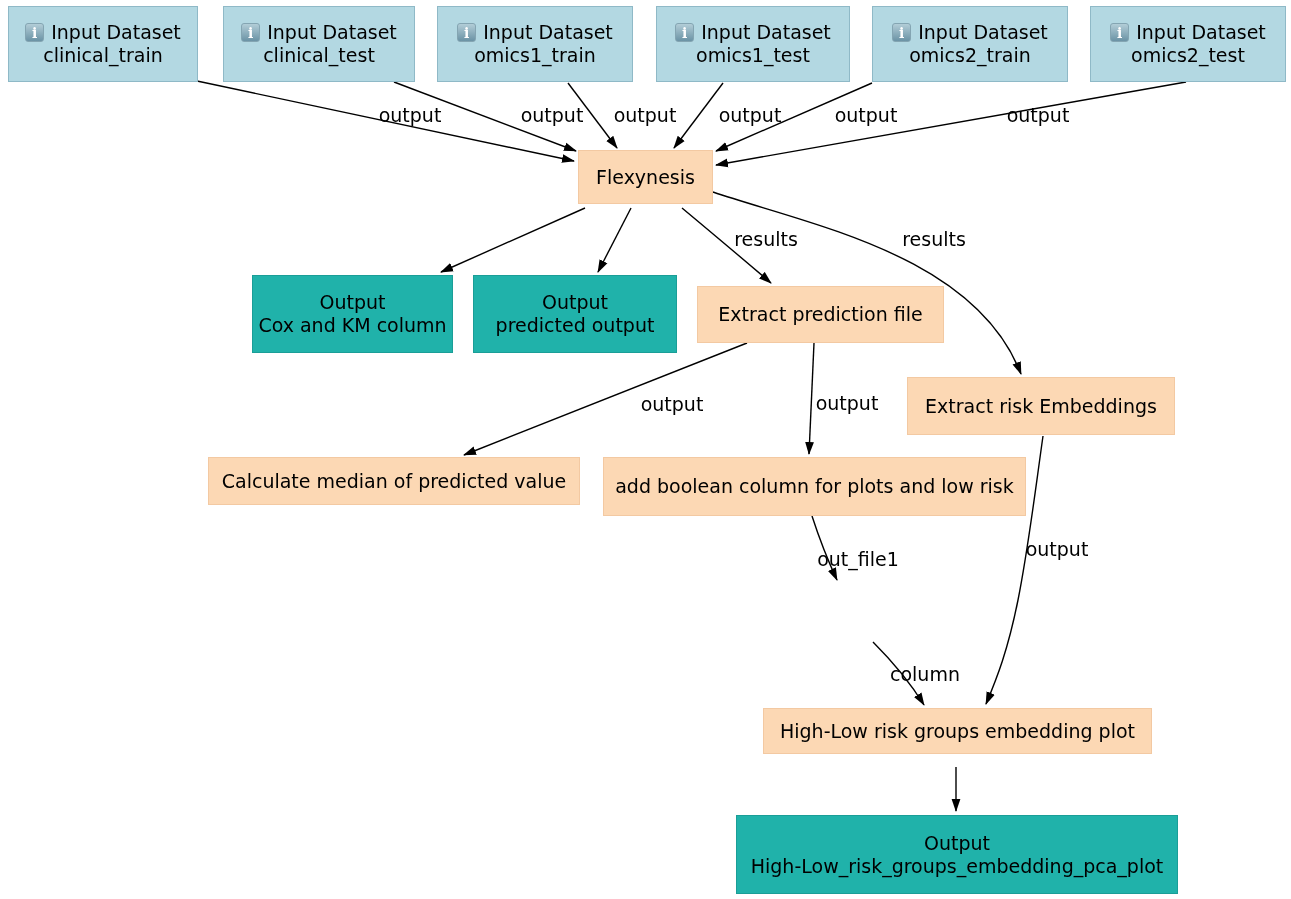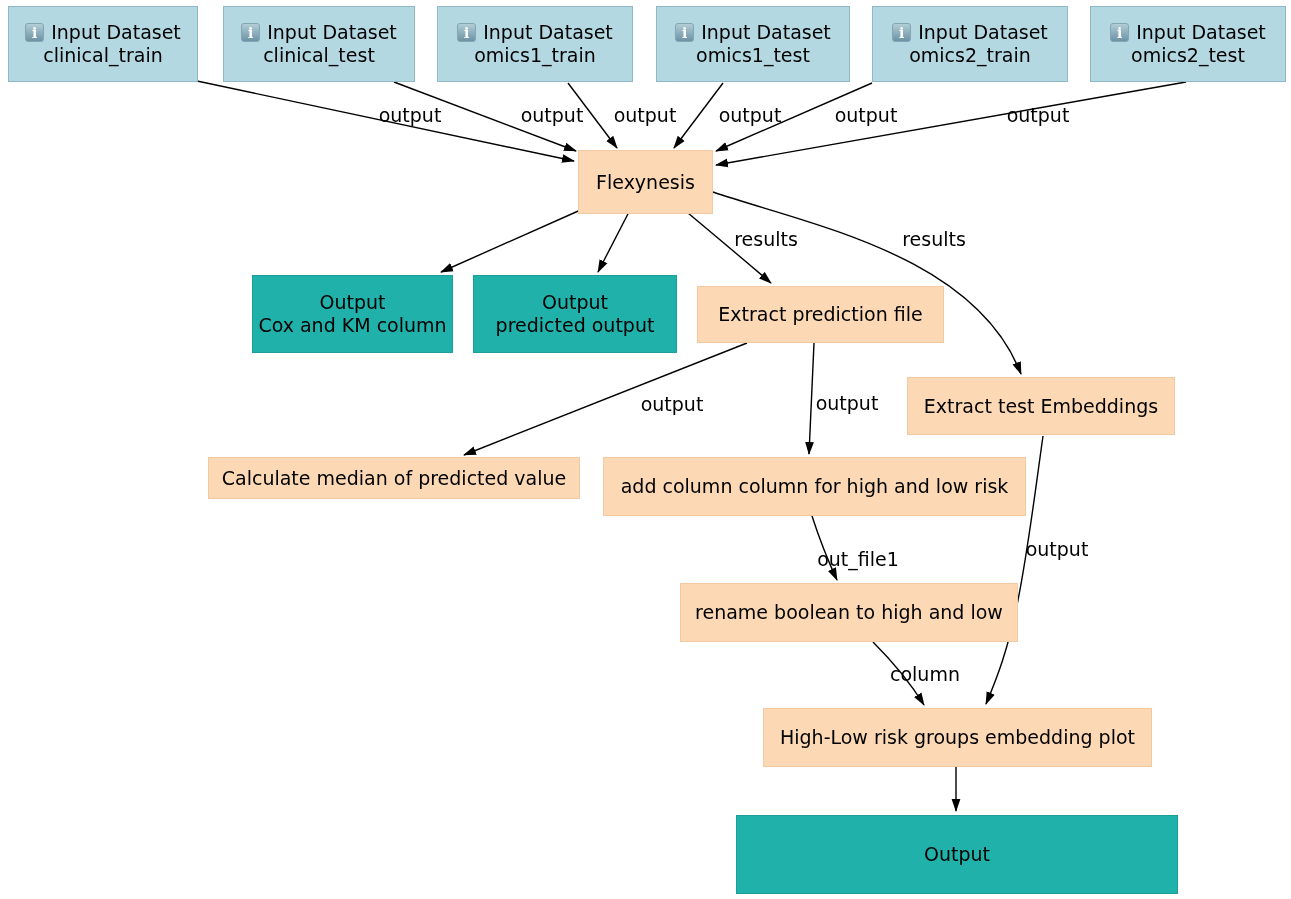--- a/index.html
+++ b/index.html
@@ -122,52 +122,50 @@
     <div>omics2_train</div>
   </div>
   <div class="node input" style="left:1090px;top:6px;width:196px;height:76px">
     <div class="line1">
       <span class="info-icon">i</span>
       <span>Input Dataset</span>
     </div>
     <div>omics2_test</div>
   </div>
 
-  <div class="node tool" style="left:578px;top:150px;width:135px;height:64px">
+  <div class="node tool" style="left:578px;top:150px;width:135px;height:54px">
     <div>Flexynesis</div>
   </div>
   <div class="node tool" style="left:697px;top:286px;width:247px;height:57px">
     <div>Extract prediction file</div>
   </div>
   <div class="node tool" style="left:907px;top:377px;width:268px;height:58px">
-    <div>Extract test Embeddings</div>
+    <div>Extract risk Embeddings</div>
   </div>
-  <div class="node tool" style="left:208px;top:457px;width:372px;height:42px">
+  <div class="node tool" style="left:208px;top:457px;width:372px;height:48px">
     <div>Calculate median of predicted value</div>
   </div>
   <div class="node tool" style="left:603px;top:457px;width:423px;height:59px">
-    <div>add column column for high and low risk</div>
+    <div>add boolean column for plots and low risk</div>
   </div>
-  <div class="node tool" style="left:680px;top:583px;width:338px;height:59px">
-    <div>rename boolean to high and low</div>
-  </div>
-  <div class="node tool" style="left:763px;top:708px;width:389px;height:59px">
+  <div class="node tool" style="left:763px;top:708px;width:389px;height:46px">
     <div>High-Low risk groups embedding plot</div>
   </div>
 
   <div class="node output" style="left:252px;top:275px;width:201px;height:78px">
     <div>Output</div>
     <div>Cox and KM column</div>
   </div>
   <div class="node output" style="left:473px;top:275px;width:204px;height:78px">
     <div>Output</div>
     <div>predicted output</div>
   </div>
   <div class="node output" style="left:736px;top:815px;width:442px;height:79px">
     <div>Output</div>
+    <div>High-Low_risk_groups_embedding_pca_plot</div>
   </div>
 
   <span class="edge-label" style="left:410px;top:115px">output</span>
   <span class="edge-label" style="left:552px;top:115px">output</span>
   <span class="edge-label" style="left:645px;top:115px">output</span>
   <span class="edge-label" style="left:750px;top:115px">output</span>
   <span class="edge-label" style="left:866px;top:115px">output</span>
   <span class="edge-label" style="left:1038px;top:115px">output</span>
   <span class="edge-label" style="left:766px;top:239px">results</span>
   <span class="edge-label" style="left:934px;top:239px">results</span>

